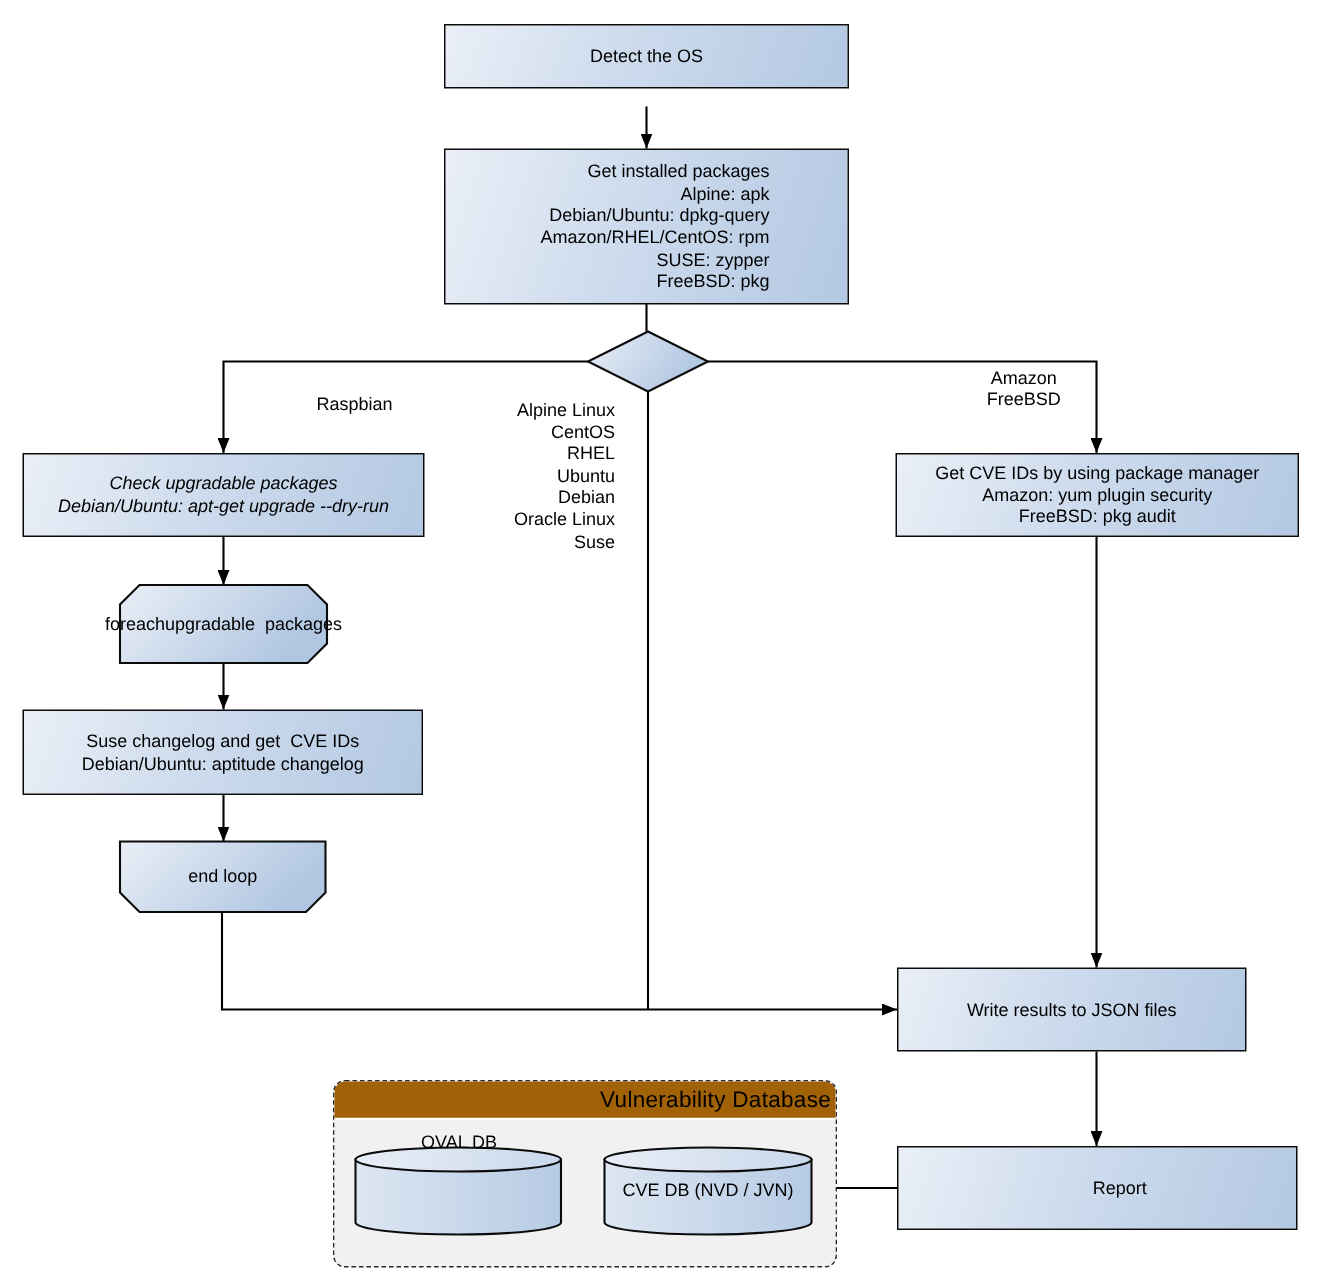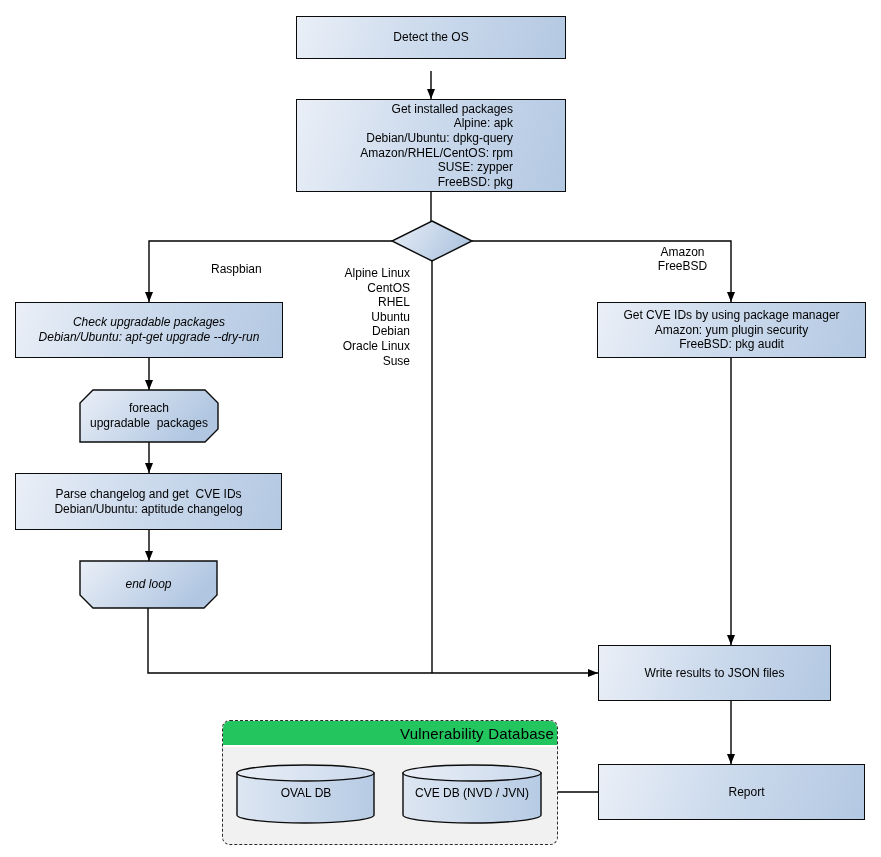--- a/index.html
+++ b/index.html
@@ -11,32 +11,32 @@
   .box{
     position:absolute;
     background:linear-gradient(108deg,#eaeff7 0%,#cddbed 45%,#b3c8e2 100%);
     border:1.4px solid #0b0b0b;
     display:flex;flex-direction:column;justify-content:center;align-items:center;
     font-size:12px;line-height:14.6px;box-sizing:border-box;
   }
   .box .ln, .lbl .ln, .shape-text .ln{white-space:pre;}
   .align-right{align-items:flex-end;padding-right:52px;}
   .shape-text{
-    position:absolute;display:flex;flex-direction:column;justify-content:center;align-items:center;
+    position:absolute;display:flex;flex-direction:row;justify-content:center;align-items:center;
     font-size:12px;line-height:14.6px;pointer-events:none;
   }
   .lbl{position:absolute;font-size:12px;line-height:14px;}
   .lbl-right{text-align:right;}
   .lbl-center{text-align:center;}
   .vdb{
     position:absolute;left:222px;top:720px;width:336px;height:125px;box-sizing:border-box;
     background:#f1f1f1;border:1.5px dashed #2a2a2a;border-radius:8px;
   }
   .vdb-header{
-    height:24px;background:#22c55e;border-bottom:2px solid #ffffff;border-radius:7px 7px 0 0;
+    height:24px;background:#a16207;border-bottom:2px solid #ffffff;border-radius:7px 7px 0 0;
     display:flex;align-items:center;justify-content:flex-end;
     padding-right:3px;font-size:15px;letter-spacing:0.2px;
   }
 </style>
 </head>
 <body>
 
 <div class="canvas">
 
   <div class="vdb">
@@ -87,36 +87,36 @@
 
       <path d="M403,773 L403,815 A69,8 0 0 0 541,815 L541,773 Z" fill="url(#gCylBody)"></path>
       <ellipse cx="472" cy="773" rx="69" ry="8" fill="url(#gCylTop)"></ellipse>
     </g>
   </svg>
 
   <div class="box" style="left:296px;top:16px;width:270px;height:43px;">
     <div class="ln">Detect the OS</div>
   </div>
 
-  <div class="box align-right" style="left:296px;top:99px;width:270px;height:93px;">
+  <div class="box align-right" style="left:296px;top:99px;width:270px;height:104px;">
     <div class="ln">Get installed packages</div>
     <div class="ln">Alpine: apk</div>
     <div class="ln">Debian/Ubuntu: dpkg-query</div>
     <div class="ln">Amazon/RHEL/CentOS: rpm</div>
     <div class="ln">SUSE: zypper</div>
     <div class="ln">FreeBSD: pkg</div>
   </div>
 
   <div class="box" style="left:15px;top:302px;width:268px;height:56px;font-style:italic;">
     <div class="ln">Check upgradable packages</div>
     <div class="ln">Debian/Ubuntu: apt-get upgrade --dry-run</div>
   </div>
 
   <div class="box" style="left:15px;top:473px;width:267px;height:57px;">
-    <div class="ln">Parse changelog and get  CVE IDs</div>
+    <div class="ln">Suse changelog and get  CVE IDs</div>
     <div class="ln">Debian/Ubuntu: aptitude changelog</div>
   </div>
 
   <div class="box" style="left:597px;top:302px;width:269px;height:56px;">
     <div class="ln">Get CVE IDs by using package manager</div>
     <div class="ln">Amazon: yum plugin security</div>
     <div class="ln">FreeBSD: pkg audit</div>
   </div>
 
   <div class="box" style="left:598px;top:645px;width:233px;height:56px;">
@@ -125,25 +125,25 @@
 
   <div class="box" style="left:598px;top:764px;width:267px;height:56px;padding-left:30px;">
     <div class="ln">Report</div>
   </div>
 
   <div class="shape-text" style="left:80px;top:390px;width:138px;height:52px;">
     <div class="ln">foreach</div>
     <div class="ln">upgradable  packages</div>
   </div>
 
-  <div class="shape-text" style="left:80px;top:561px;width:137px;height:47px;font-style:italic;">
+  <div class="shape-text" style="left:80px;top:561px;width:137px;height:47px;">
     <div class="ln">end loop</div>
   </div>
 
-  <div class="shape-text" style="left:237px;top:780px;width:138px;height:26px;">
+  <div class="shape-text" style="left:237px;top:748px;width:138px;height:26px;">
     <div class="ln">OVAL DB</div>
   </div>
 
   <div class="shape-text" style="left:403px;top:780px;width:138px;height:26px;">
     <div class="ln">CVE DB (NVD / JVN)</div>
   </div>
 
   <div class="lbl" style="left:195px;top:262px;margin-left:16px;">Raspbian</div>
 
   <div class="lbl lbl-center" style="left:650px;top:246px;width:65px;line-height:13.5px;">

